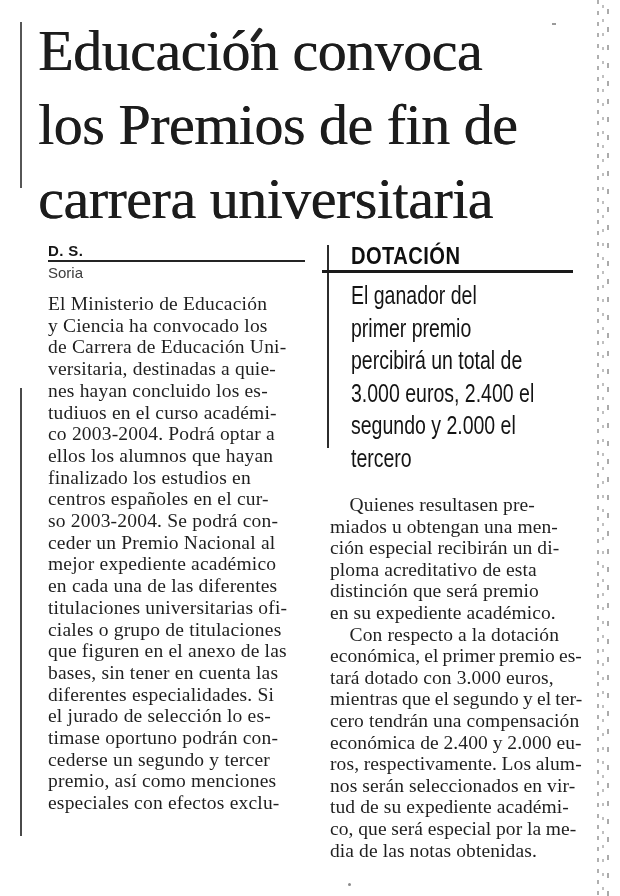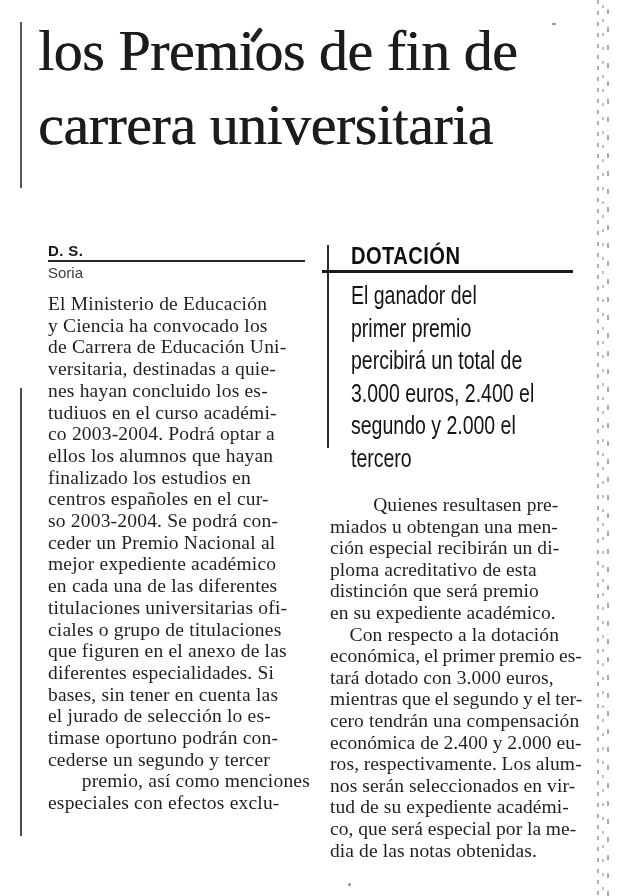--- a/index.html
+++ b/index.html
@@ -58,20 +58,21 @@
 <div class="page">
 
   <div class="rule-left-top"></div>
   <div class="rule-left-bottom"></div>
   <div class="noise-strip"></div>
   <div class="pen-mark"></div>
   <div class="speck-1"></div>
   <div class="speck-2"></div>
 
   <h1 class="headline" style="margin:0;font-weight:normal;">
+      <div class="jline">Educación convoca</div>
       <div class="jline">los Premios de fin de</div>
       <div class="jline jline-end">carrera universitaria</div>
     </h1>
 
   <div class="byline-name">D. S.</div>
   <div class="byline-rule"></div>
   <div class="byline-place">Soria</div>
 
   <div class="col-left">
     <div>
@@ -85,47 +86,47 @@
         <div class="jline" style="word-spacing: 0px;">ellos los alumnos que hayan</div>
         <div class="jline" style="word-spacing: 0px;">finalizado los estudios en</div>
         <div class="jline" style="word-spacing: 0px;">centros españoles en el cur-</div>
         <div class="jline" style="word-spacing: 0px;">so 2003-2004. Se podrá con-</div>
         <div class="jline" style="word-spacing: 0px;">ceder un Premio Nacional al</div>
         <div class="jline" style="word-spacing: 0px;">mejor expediente académico</div>
         <div class="jline" style="word-spacing: 0px;">en cada una de las diferentes</div>
         <div class="jline" style="word-spacing: 0px;">titulaciones universitarias ofi-</div>
         <div class="jline" style="word-spacing: 0px;">ciales o grupo de titulaciones</div>
         <div class="jline" style="word-spacing: 0px;">que figuren en el anexo de las</div>
+        <div class="jline" style="word-spacing: 0px;">bases, sin tener en cuenta las</div>
         <div class="jline" style="word-spacing: 0px;">diferentes especialidades. Si</div>
-        <div class="jline" style="word-spacing: 0px;">bases, sin tener en cuenta las</div>
         <div class="jline" style="word-spacing: 0px;">el jurado de selección lo es-</div>
         <div class="jline" style="word-spacing: 0px;">timase oportuno podrán con-</div>
         <div class="jline" style="word-spacing: 0px;">cederse un segundo y tercer</div>
-        <div class="jline" style="word-spacing: 0px; text-align: right;">premio, así como menciones</div>
+        <div class="jline" style="word-spacing: 0px;">premio, así como menciones</div>
         <div class="jline" style="word-spacing: 0px;">especiales con efectos exclu-</div>
       </div>
   </div>
 
   <div class="sidebar-vrule"></div>
   <div class="sidebar-title">
     <span>DOTACIÓN</span>
   </div>
   <div class="sidebar-rule"></div>
   <div class="sidebar-text">
       <div class="jline">El ganador del</div>
       <div class="jline">primer premio</div>
       <div class="jline">percibirá un total de</div>
       <div class="jline">3.000 euros, 2.400 el</div>
       <div class="jline">segundo y 2.000 el</div>
       <div class="jline jline-end">tercero</div>
     </div>
 
   <div class="col-right">
     <div>
-        <div class="jline" style="word-spacing: 0px; text-align: center;"> Quienes resultasen pre-</div>
+        <div class="jline" style="word-spacing: 0px;"> Quienes resultasen pre-</div>
         <div class="jline" style="word-spacing: 0px;">miados u obtengan una men-</div>
         <div class="jline" style="word-spacing: 0px;">ción especial recibirán un di-</div>
         <div class="jline" style="word-spacing: 0px;">ploma acreditativo de esta</div>
         <div class="jline" style="word-spacing: 0px;">distinción que será premio</div>
         <div class="jline jline-end">en su expediente académico.</div>
       </div>
     <div>
         <div class="jline" style="word-spacing: 0px;"> Con respecto a la dotación</div>
         <div class="jline" style="word-spacing: -1px;">económica, el primer premio es-</div>
         <div class="jline" style="word-spacing: 0px;">tará dotado con 3.000 euros,</div>

